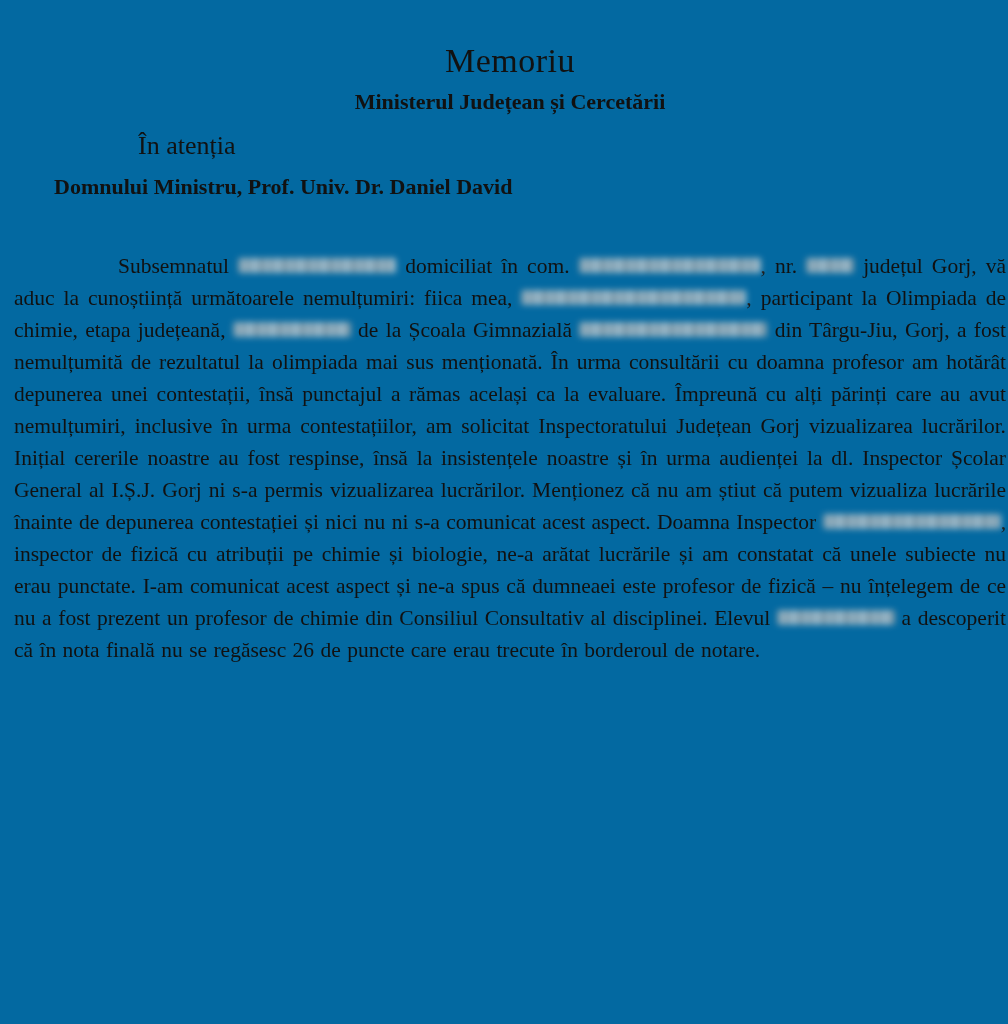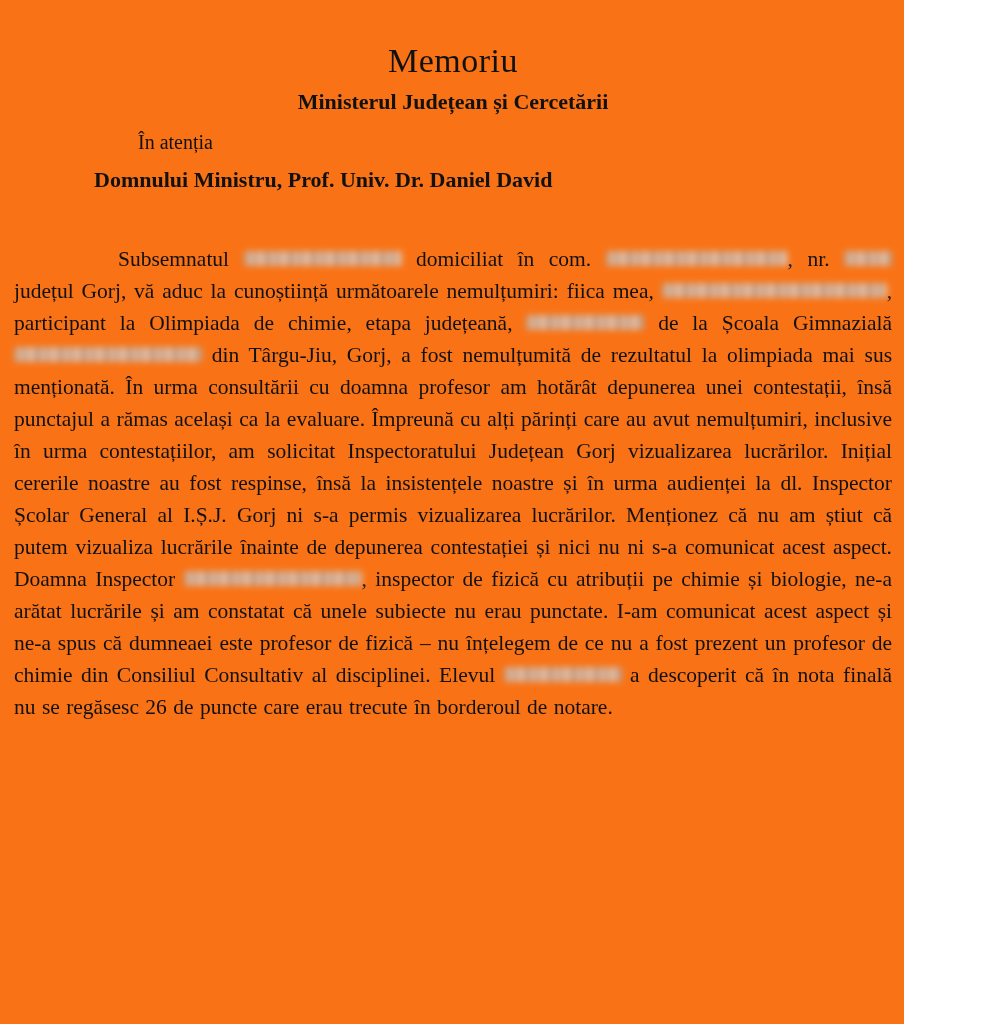--- a/index.html
+++ b/index.html
@@ -1,23 +1,23 @@
 <!DOCTYPE html>
 <html lang="ro"><head>
 <meta charset="utf-8">
 <style>
   * { margin: 0; padding: 0; box-sizing: border-box; }
   html, body { background: #ffffff; }
   .page {
-    width: 904px;
+    width: 1008px;
     min-height: 1024px;
-    background: #f97316;
+    background: #0369a1;
     color: #111111;
     font-family: "Liberation Serif", "DejaVu Serif", serif;
-    padding: 26px 12px 20px 14px;
+    padding: 26px 2px 20px 14px;
     overflow: hidden;
   }
   .title {
     font-size: 34px;
     font-weight: 400;
     text-align: center;
     margin-top: 16px;
     letter-spacing: 0.5px;
   }
   .salutation {
@@ -25,27 +25,27 @@
     text-align: center;
     margin-top: 64px;
   }
   .ministry {
     font-size: 22px;
     font-weight: 700;
     text-align: center;
     margin-top: 9px;
   }
   .attention-label {
-    font-size: 20px;
+    font-size: 26px;
     margin: 16px 0 0 124px;
   }
   .attention-name {
     font-size: 22px;
     font-weight: 700;
-    margin: 13px 0 0 80px;
+    margin: 13px 0 0 40px;
   }
   .body-par {
     margin-top: 50px;
     font-size: 21.5px;
     line-height: 32px;
     text-align: justify;
     text-indent: 104px;
     word-spacing: 1px;
   }
   .redact {

